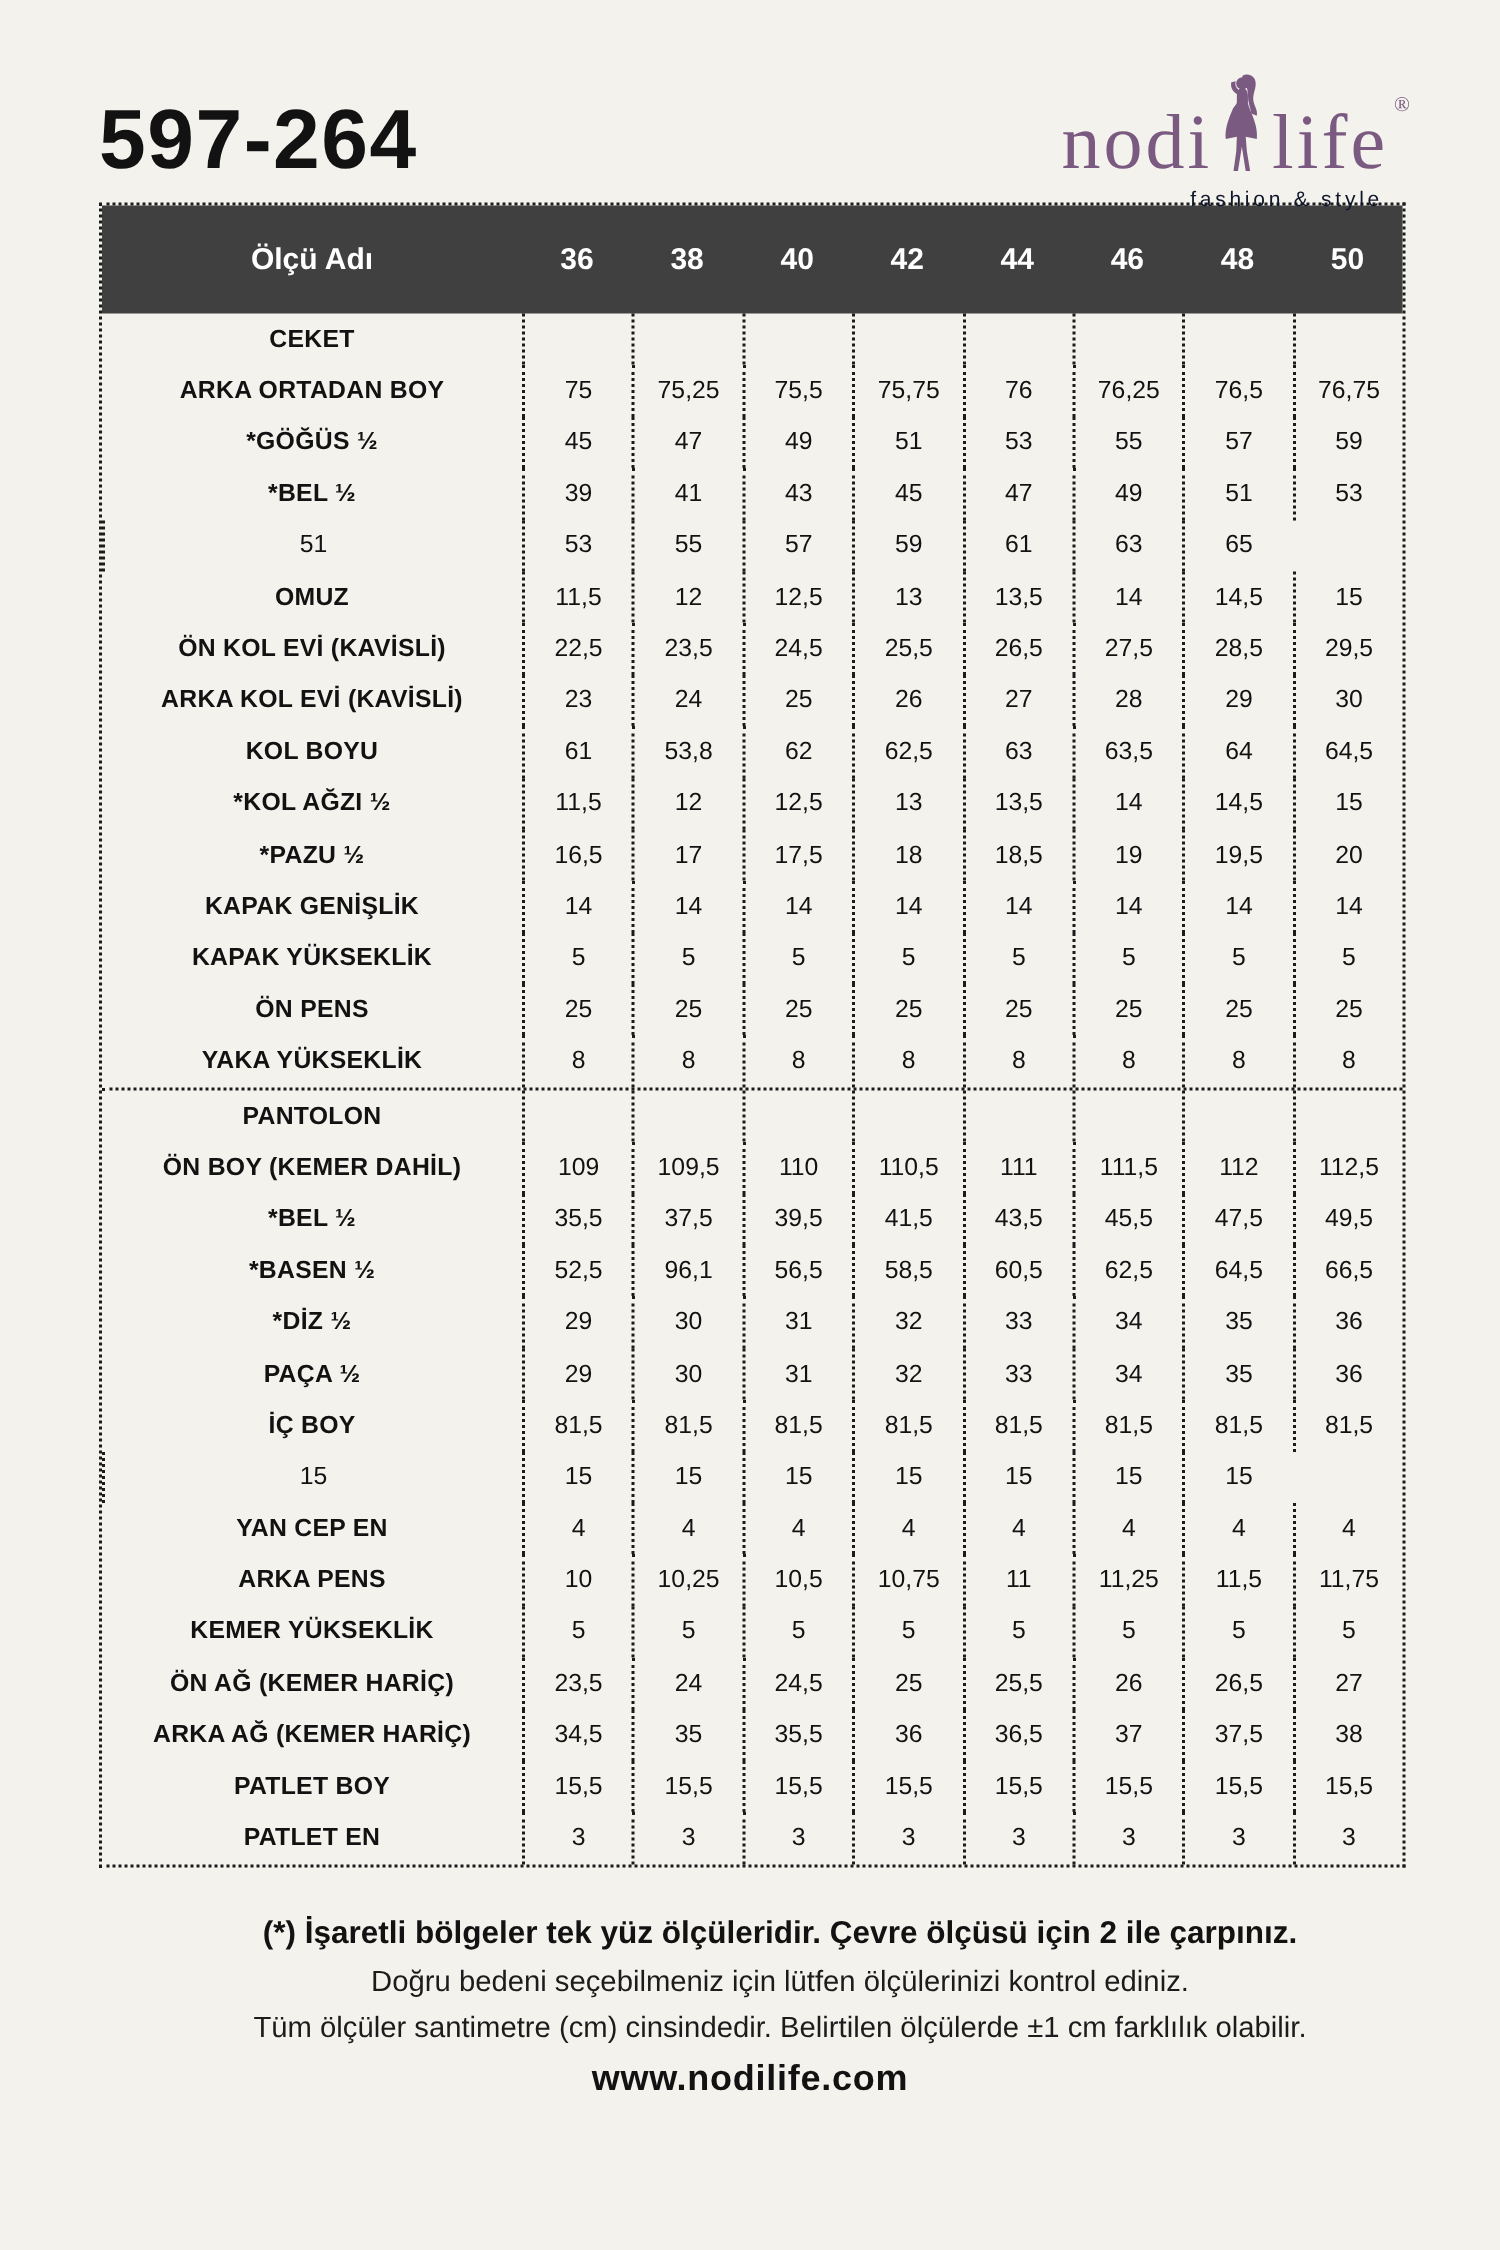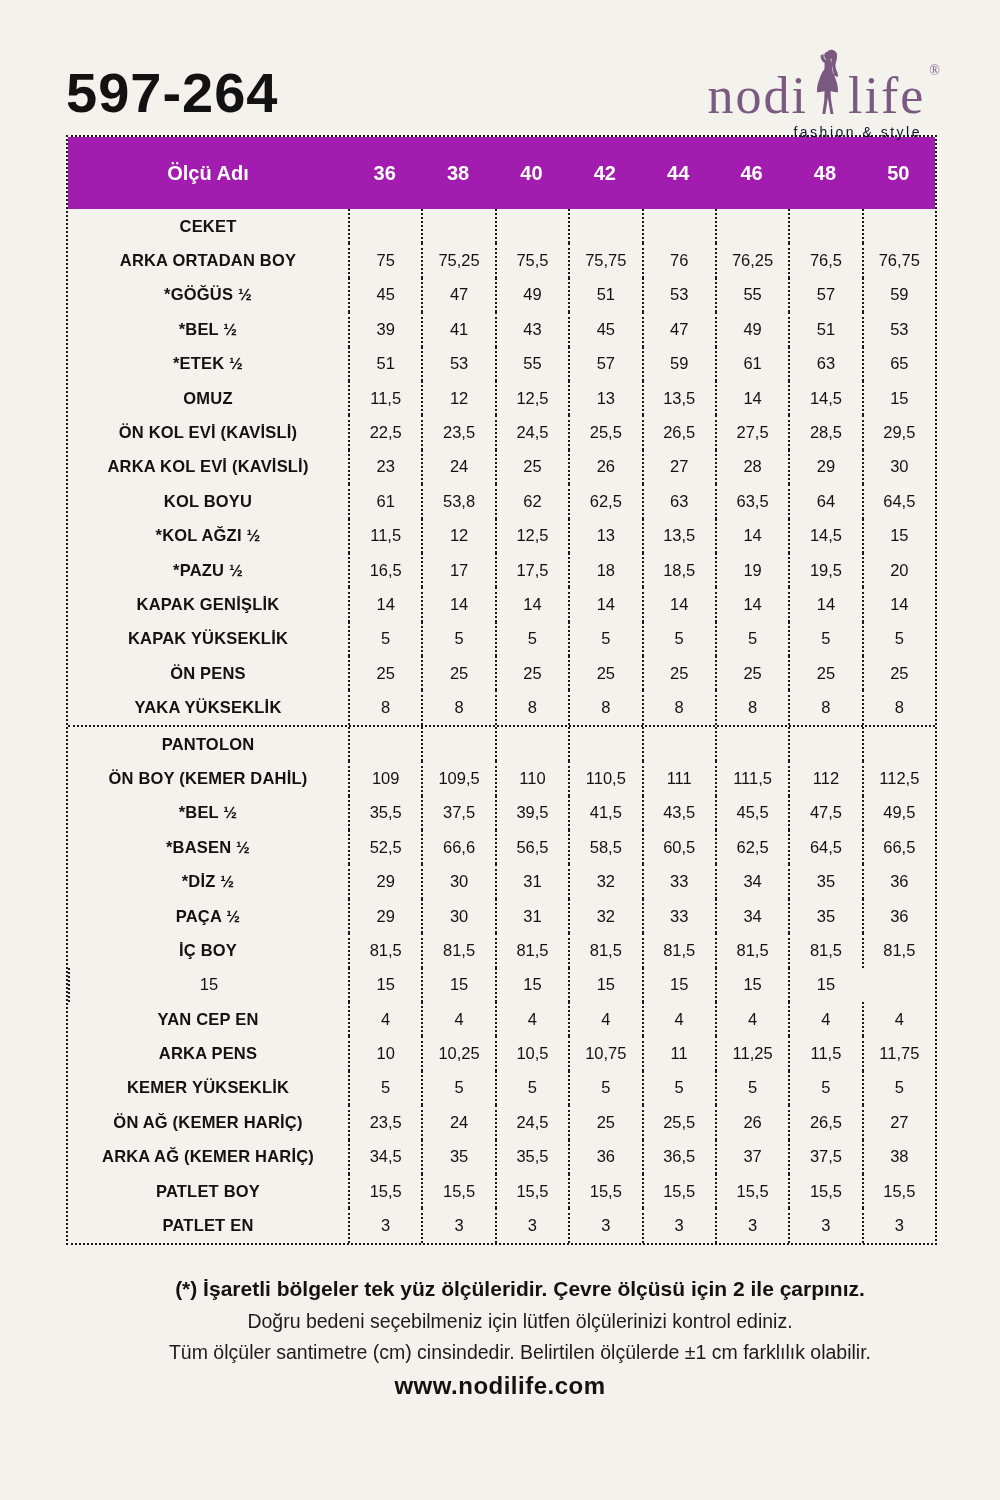--- a/index.html
+++ b/index.html
@@ -29,21 +29,21 @@
   .reg{ font-size:14px; margin:0 0 42px 4px; font-family:"Liberation Serif", serif; }
   .brand-tagline{
     font-size:14px; letter-spacing:2.5px; margin-top:4px; padding-right:18px;
   }
   .size-table{
     margin:22px 0 0 66px; width:871px;
     border:2px dotted #1b1b1b;
     background:#f4f2ed;
   }
   .thead{
-    background:#a21caf; color:#fff; height:72px;
+    background:#404040; color:#fff; height:72px;
     display:grid; grid-template-columns:280px repeat(8,1fr);
     align-items:center;
   }
   .thead .hcell{ text-align:center; font-weight:bold; font-size:20px; }
   .trow{
     display:grid; grid-template-columns:280px repeat(8,1fr);
     height:34.4px; align-items:stretch;
   }
   .cell{ display:flex; align-items:center; justify-content:center; }
   .label-cell{ font-weight:bold; font-size:16.5px; letter-spacing:0.2px; text-align:right; }
@@ -134,21 +134,20 @@
           <div class="cell value-cell">39</div>
           <div class="cell value-cell">41</div>
           <div class="cell value-cell">43</div>
           <div class="cell value-cell">45</div>
           <div class="cell value-cell">47</div>
           <div class="cell value-cell">49</div>
           <div class="cell value-cell">51</div>
           <div class="cell value-cell">53</div>
         </div>
         <div class="trow">
-          <div class="cell label-cell">*ETEK ½</div>
           <div class="cell value-cell">51</div>
           <div class="cell value-cell">53</div>
           <div class="cell value-cell">55</div>
           <div class="cell value-cell">57</div>
           <div class="cell value-cell">59</div>
           <div class="cell value-cell">61</div>
           <div class="cell value-cell">63</div>
           <div class="cell value-cell">65</div>
         </div>
         <div class="trow">
@@ -292,21 +291,21 @@
           <div class="cell value-cell">39,5</div>
           <div class="cell value-cell">41,5</div>
           <div class="cell value-cell">43,5</div>
           <div class="cell value-cell">45,5</div>
           <div class="cell value-cell">47,5</div>
           <div class="cell value-cell">49,5</div>
         </div>
         <div class="trow">
           <div class="cell label-cell">*BASEN ½</div>
           <div class="cell value-cell">52,5</div>
-          <div class="cell value-cell">66,6</div>
+          <div class="cell value-cell">96,1</div>
           <div class="cell value-cell">56,5</div>
           <div class="cell value-cell">58,5</div>
           <div class="cell value-cell">60,5</div>
           <div class="cell value-cell">62,5</div>
           <div class="cell value-cell">64,5</div>
           <div class="cell value-cell">66,5</div>
         </div>
         <div class="trow">
           <div class="cell label-cell">*DİZ ½</div>
           <div class="cell value-cell">29</div>

